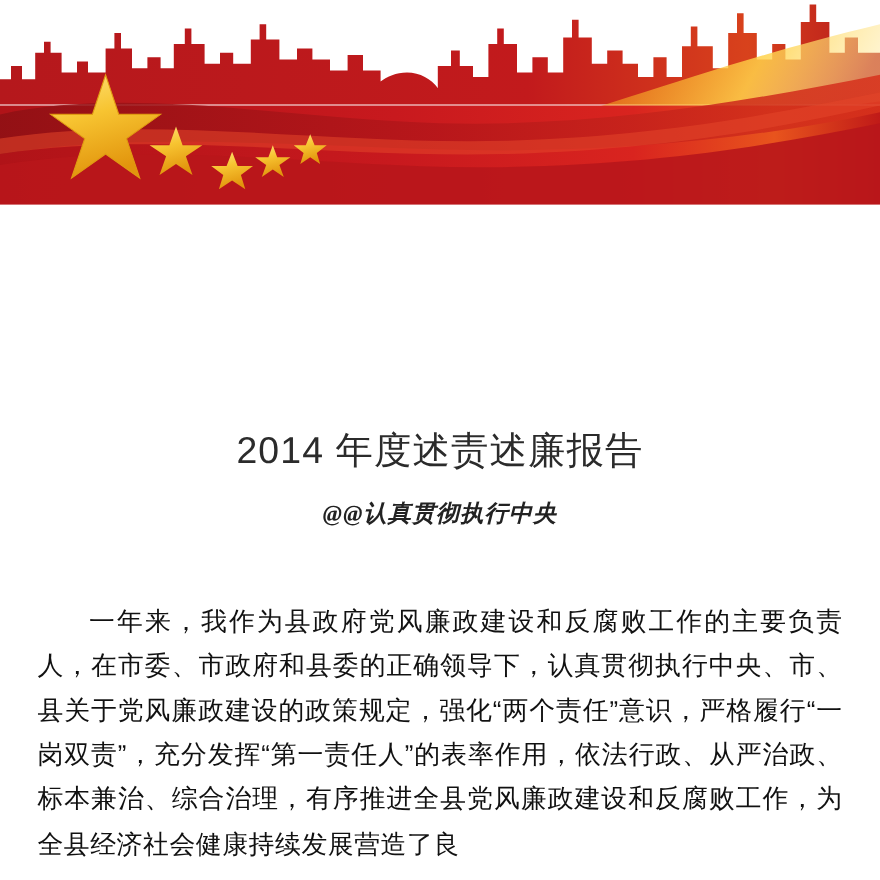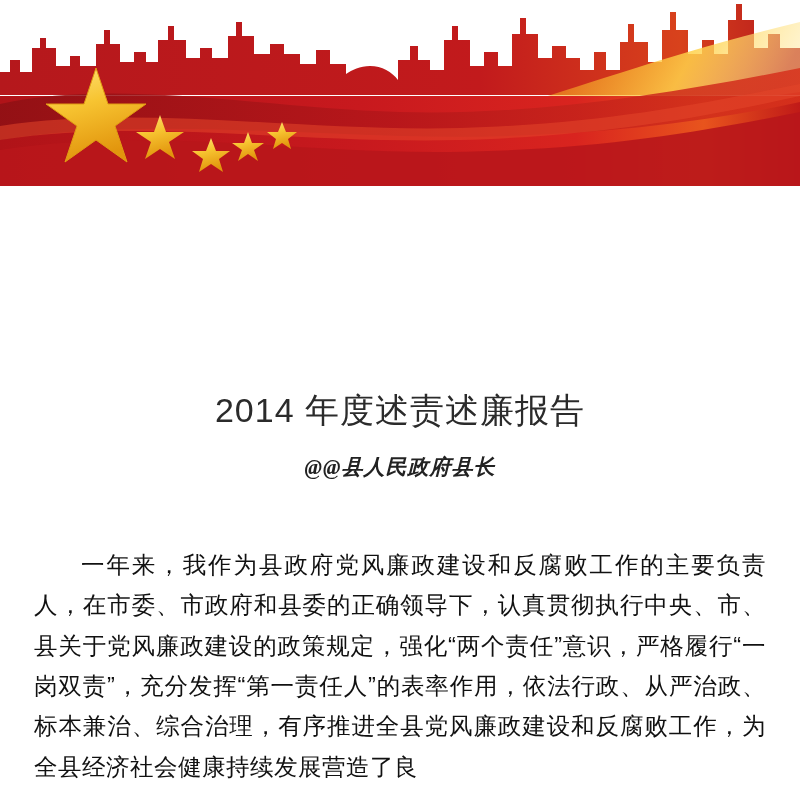--- a/index.html
+++ b/index.html
@@ -162,15 +162,15 @@
       </g>
       <g>
         <polygon fill="url(#starGrad)" points="282,122 286,132 297,132 288,139 291,149 282,143 273,149 276,139 267,132 278,132"></polygon>
       </g>
     </g>
   </svg>
 </div>
 
 <div class="doc">
   <h1 class="doc-title">2014 年度述责述廉报告</h1>
-  <div class="doc-subtitle">@@县人民政府县长</div>
+  <div class="doc-subtitle">@@认真贯彻执行中央</div>
   <p class="doc-paragraph">一年来，我作为县政府党风廉政建设和反腐败工作的主要负责人，在市委、市政府和县委的正确领导下，认真贯彻执行中央、市、县关于党风廉政建设的政策规定，强化“两个责任”意识，严格履行“一岗双责”，充分发挥“第一责任人”的表率作用，依法行政、从严治政、标本兼治、综合治理，有序推进全县党风廉政建设和反腐败工作，为全县经济社会健康持续发展营造了良</p>
 </div>
 
 </body></html>

